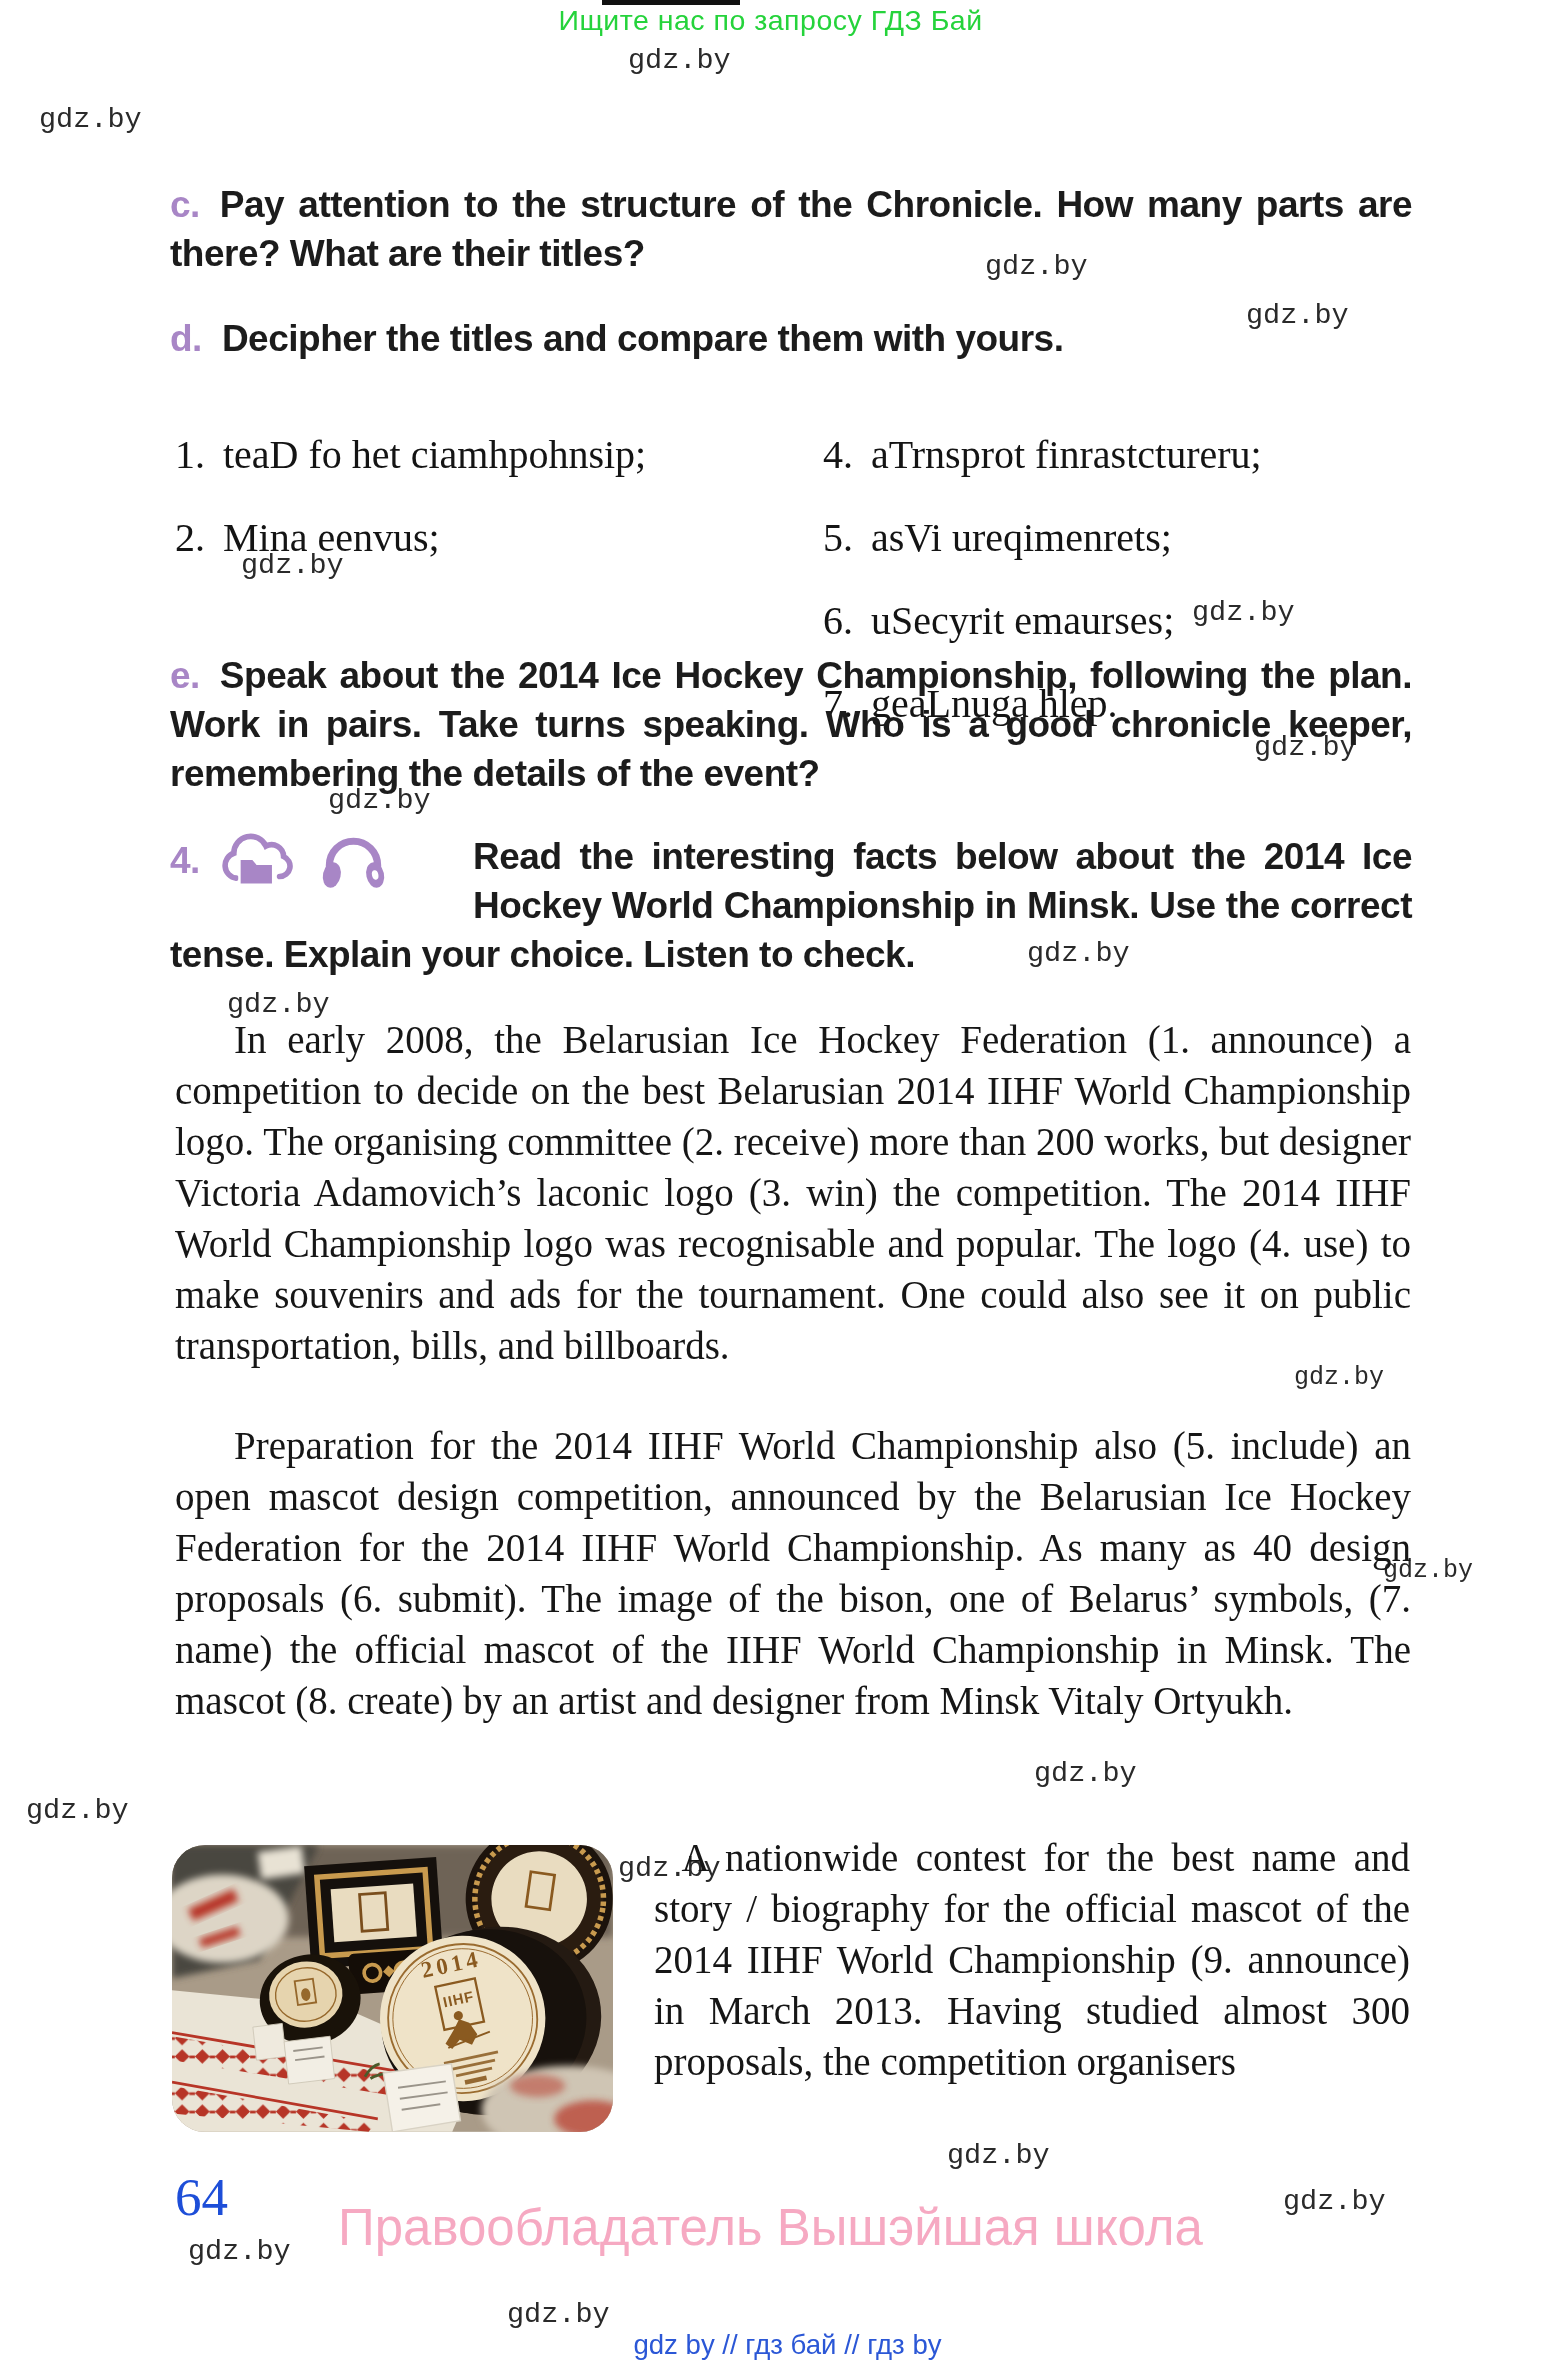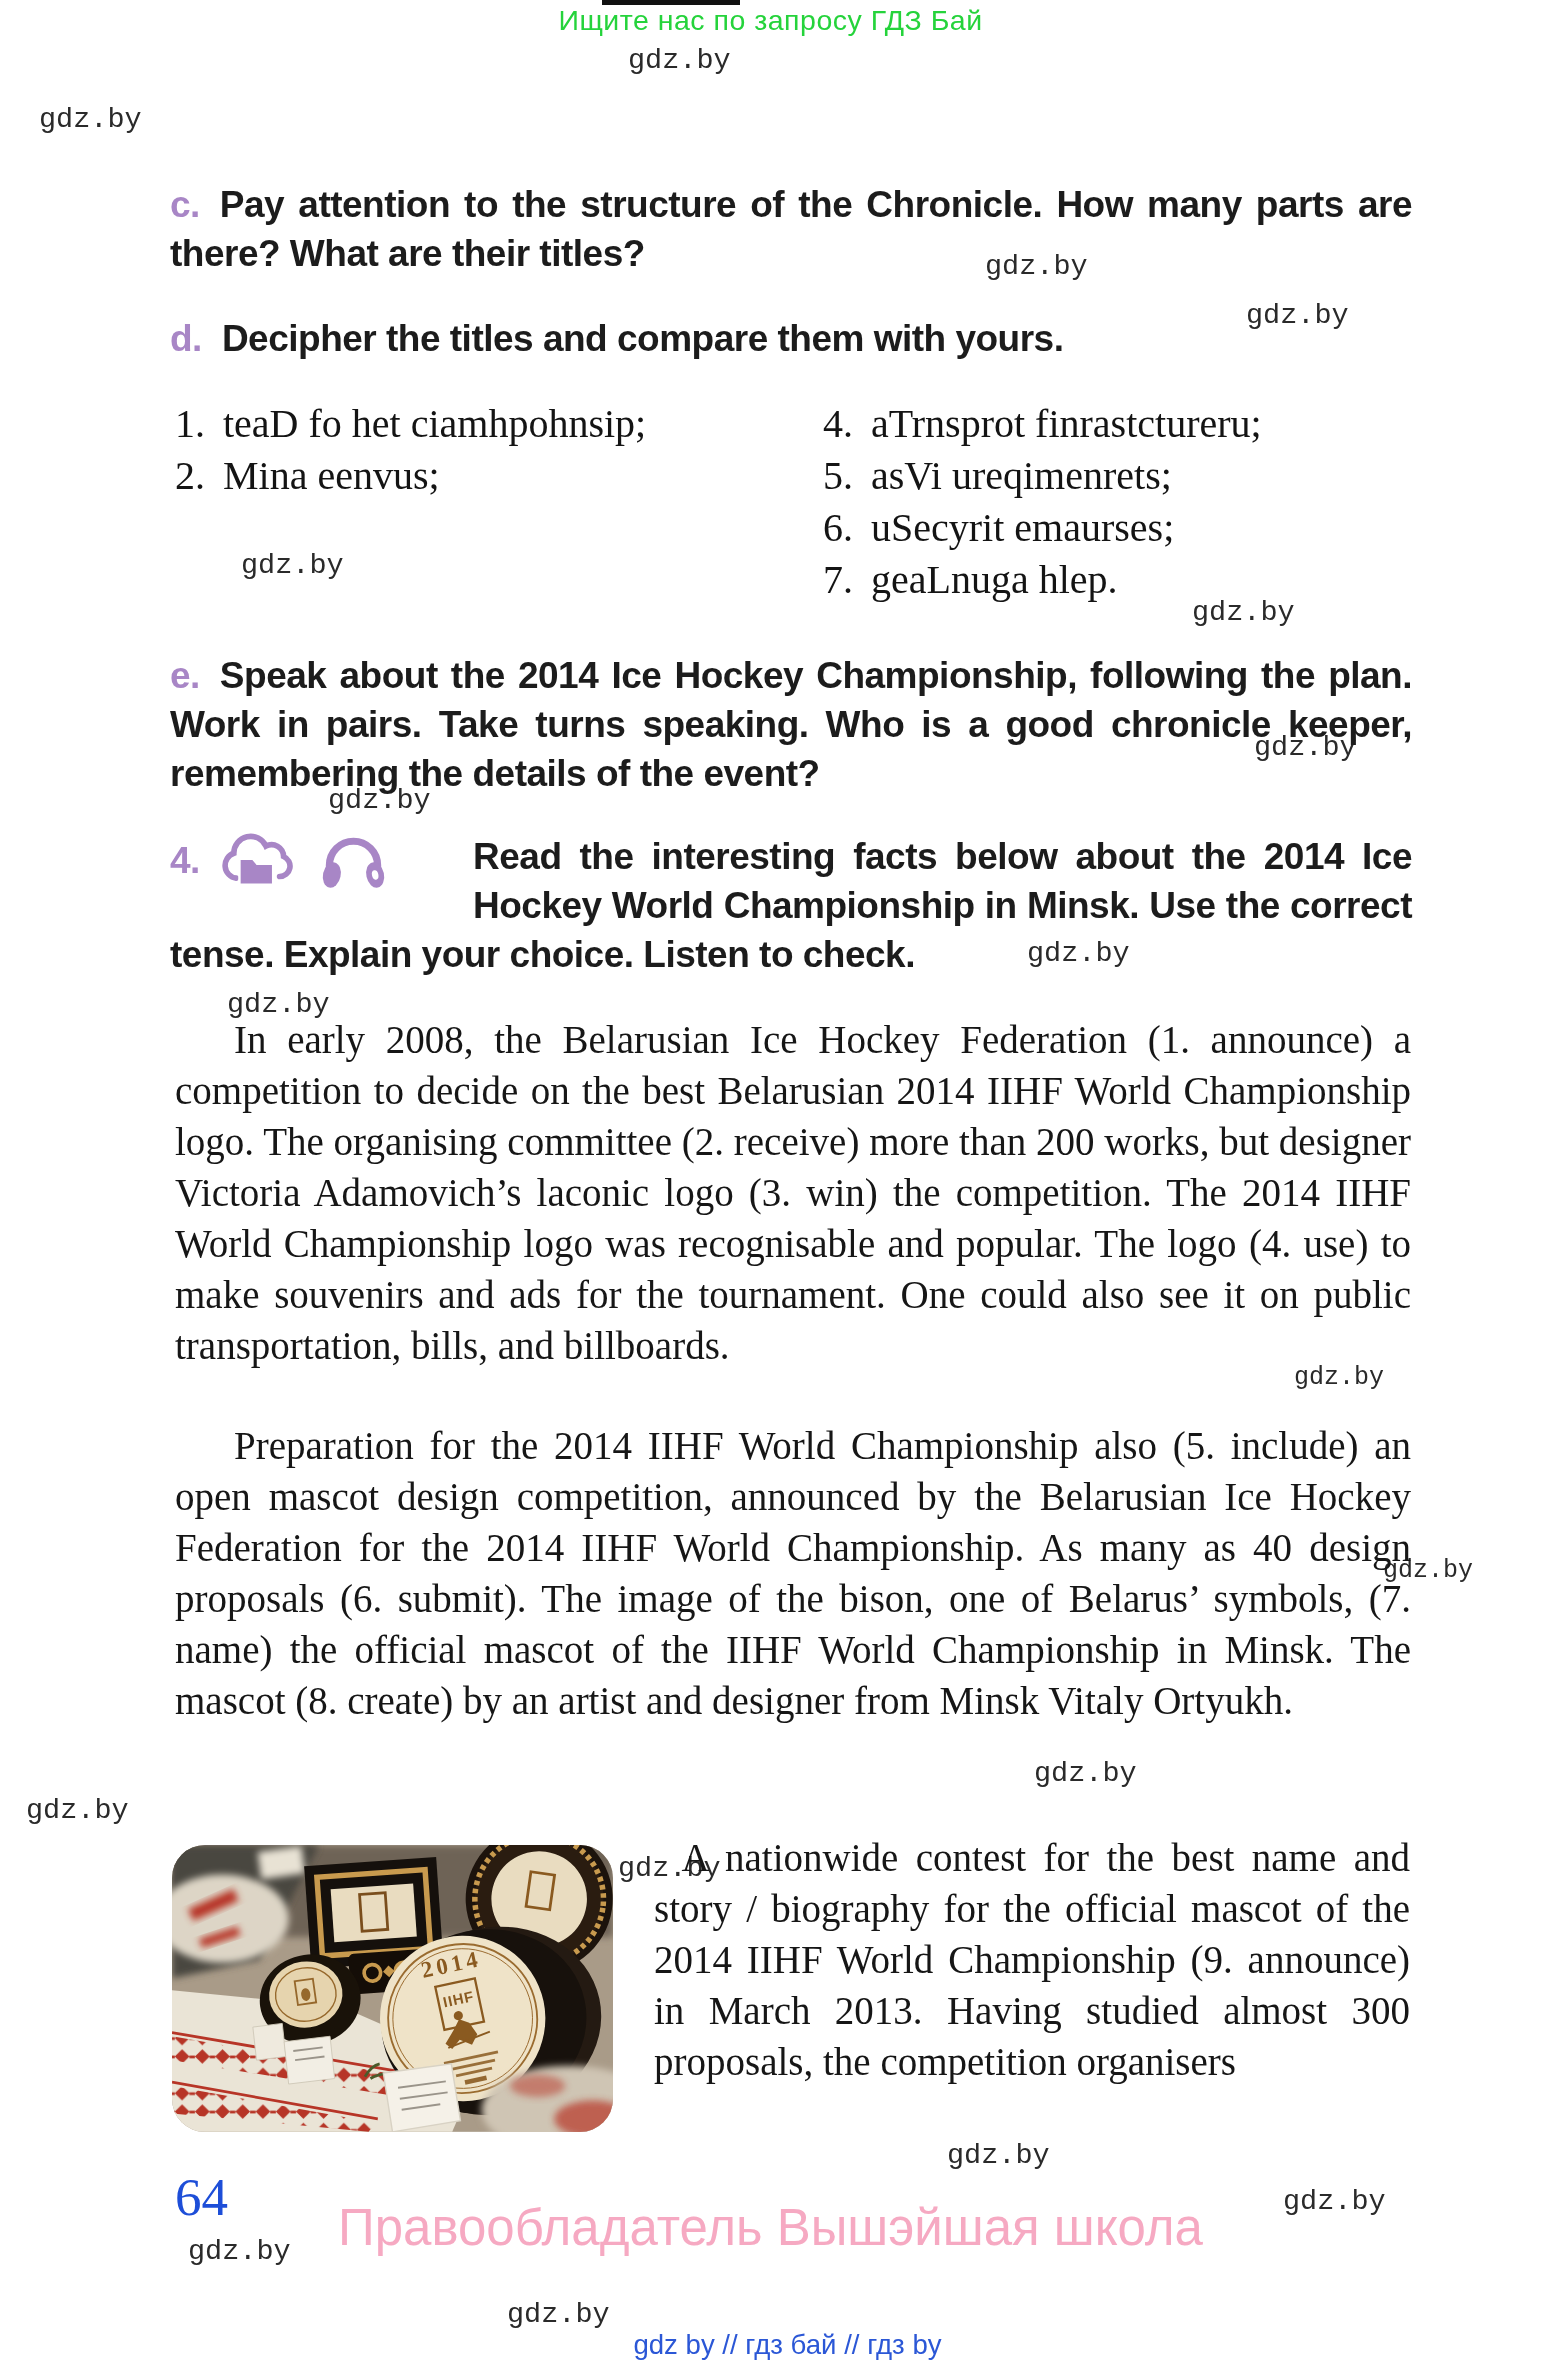--- a/index.html
+++ b/index.html
@@ -29,21 +29,21 @@
     position:absolute; left:175px; width:1236px;
     font-family:"Liberation Serif", serif; font-size:39px; line-height:51px;
     text-align:justify; text-indent:59px; color:#161616;
   }
   
   .slist{position:absolute; left:175px; top:398px; width:1241px;
     font-family:"Liberation Serif", serif; font-size:40px; color:#141414;}
   .scol{position:absolute; top:0;}
   .scol.left{left:0; width:634px;}
   .scol.right{left:648px; width:593px;}
-  .sitem{height:52px; line-height:52px; white-space:nowrap;}
+  .sitem{height:52px; line-height:52px; white-space:nowrap;margin-top:31px;}
   .snum{display:inline-block; min-width:48px;}
   
   .task4-head{float:left; width:303px; height:57px; display:flex; align-items:center; gap:13px;}
   .t4num{color:#a886c6; font-weight:700; font-size:37px;}
   .t4icon{width:85px; height:61px; flex:0 0 auto;}
   
   .photo{
     position:absolute; left:172px; top:1845px; width:441px; height:287px;
     border-radius:33px; overflow:hidden;
   }

